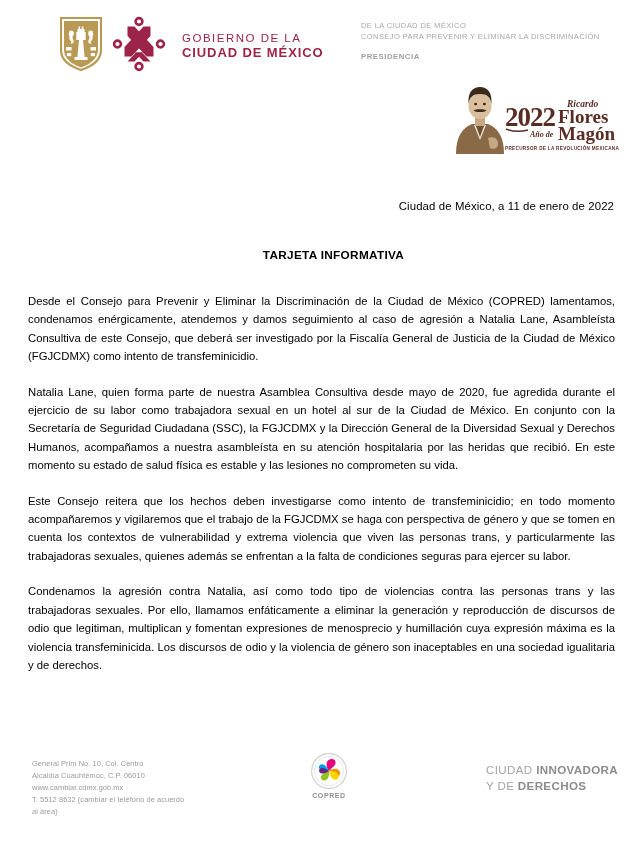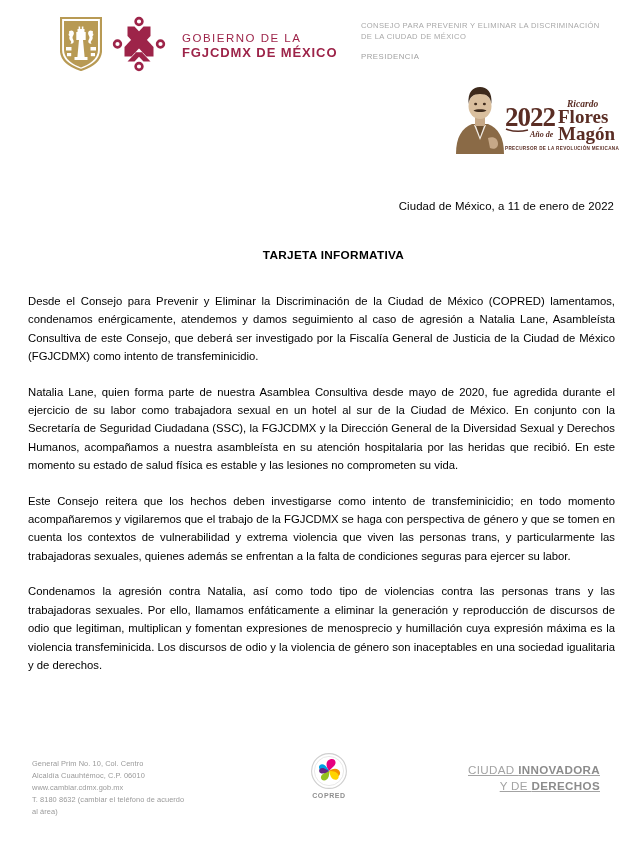--- a/index.html
+++ b/index.html
@@ -63,21 +63,21 @@
     color: #a8a8a8;
     line-height: 1.45;
   }
   .copred-header-text .org-line {
     font-size: 7.6px;
     letter-spacing: 0.35px;
     white-space: nowrap;
   }
   .copred-header-text .presidencia {
     font-size: 7.8px;
-    font-weight: normal;
+    font-weight: bold;
     letter-spacing: 0.5px;
     margin-top: 9px;
     color: #a0a0a0;
   }
 
   
   .seal {
     position: absolute;
     left: 448px;
     top: 82px;
@@ -152,26 +152,25 @@
   .footer-copred-logo svg { display: block; margin: 0 auto; }
   .footer-copred-logo .copred-label {
     font-size: 7px;
     font-weight: bold;
     color: #8f8f8f;
     letter-spacing: 0.6px;
     margin-top: 2px;
   }
   .footer-slogan {
     position: absolute;
-    right: 42px;
+    right: 24px;
     top: 14px;
-    text-align: right;
+    text-align: left;
     color: #a3a3a3;
     line-height: 1.38;
-    text-decoration: underline;
   }
   .footer-slogan .sl-line {
     font-size: 11.6px;
     letter-spacing: 0.35px;
     white-space: nowrap;
   }
   .footer-slogan .sl-strong {
     font-weight: bold;
     color: #8c8c8c;
   }
@@ -230,27 +229,27 @@
           <circle cx="27" cy="5.5" r="3.4"></circle>
           <circle cx="27" cy="50.5" r="3.4"></circle>
           <circle cx="5.5" cy="28" r="3.4"></circle>
           <circle cx="48.5" cy="28" r="3.4"></circle>
         </g>
       </svg>
     </span>
 
     <span class="gov-wordmark">
       <span class="line1">GOBIERNO DE LA</span>
-      <span class="line2">FGJCDMX DE MÉXICO</span>
+      <span class="line2">CIUDAD DE MÉXICO</span>
     </span>
   </div>
 
   <div class="copred-header-text">
+    <div class="org-line">DE LA CIUDAD DE MÉXICO</div>
     <div class="org-line">CONSEJO PARA PREVENIR Y ELIMINAR LA DISCRIMINACIÓN</div>
-    <div class="org-line">DE LA CIUDAD DE MÉXICO</div>
     <div class="presidencia">PRESIDENCIA</div>
   </div>
 
   <div class="seal">
     <svg width="175" height="72" viewBox="0 0 175 72">
 
       <g>
 
         <path d="M8 72 C8 55 14 46 24 42 L40 42 C50 46 56 55 56 72 Z" fill="#8a6a46"></path>
         <path d="M26 43 L32 58 L38 43 Z" fill="#f2ece4"></path>
@@ -295,21 +294,21 @@
   <p>Este Consejo reitera que los hechos deben investigarse como intento de transfeminicidio; en todo momento acompañaremos y vigilaremos que el trabajo de la FGJCDMX se haga con perspectiva de género y que se tomen en cuenta los contextos de vulnerabilidad y extrema violencia que viven las personas trans, y particularmente las trabajadoras sexuales, quienes además se enfrentan a la falta de condiciones seguras para ejercer su labor.</p>
   <p>Condenamos la agresión contra Natalia, así como todo tipo de violencias contra las personas trans y las trabajadoras sexuales. Por ello, llamamos enfáticamente a eliminar la generación y reproducción de discursos de odio que legitiman, multiplican y fomentan expresiones de menosprecio y humillación cuya expresión máxima es la violencia transfeminicida. Los discursos de odio y la violencia de género son inaceptables en una sociedad igualitaria y de derechos.</p>
 </div>
 
 <div class="footer">
 
   <div class="footer-address">
     <div>General Prim No. 10, Col. Centro</div>
     <div>Alcaldía Cuauhtémoc, C.P. 06010</div>
     <div>www.cambiar.cdmx.gob.mx</div>
-    <div>T. 8180 8632 (cambiar el teléfono de acuerdo</div>
+    <div>T. 5512 8632 (cambiar el teléfono de acuerdo</div>
     <div>al área)</div>
   </div>
 
   <div class="footer-copred-logo">
     <span>
       <svg width="38" height="38" viewBox="0 0 38 38">
         <circle cx="19" cy="19" r="17.4" fill="none" stroke="#cfcfcf" stroke-width="1.1"></circle>
         <circle cx="19" cy="19" r="14.6" fill="none" stroke="#e2e2e2" stroke-width="0.8"></circle>
         <g>
           <path d="M19 19 C15 13 16 8 21 7 C25.5 6.2 27 11 24 14 C22.2 15.8 20.4 17.2 19 19 Z" fill="#e6007e"></path>

